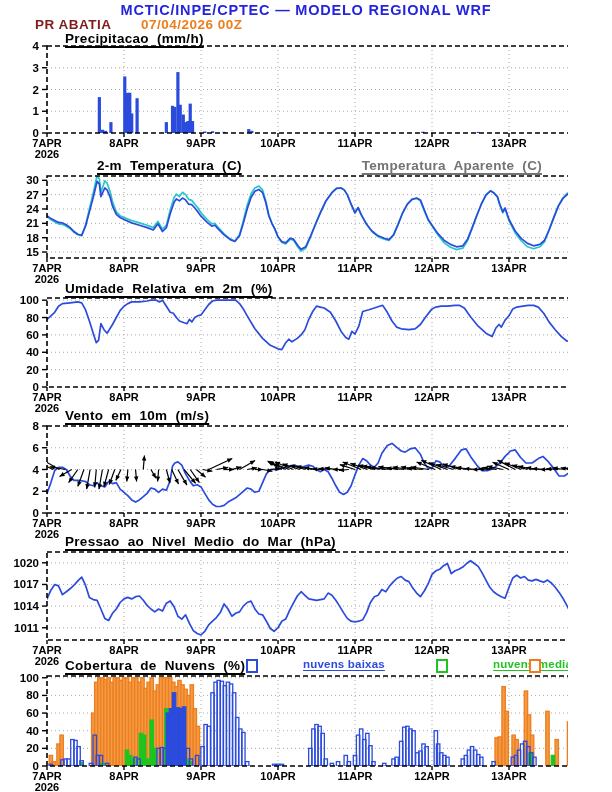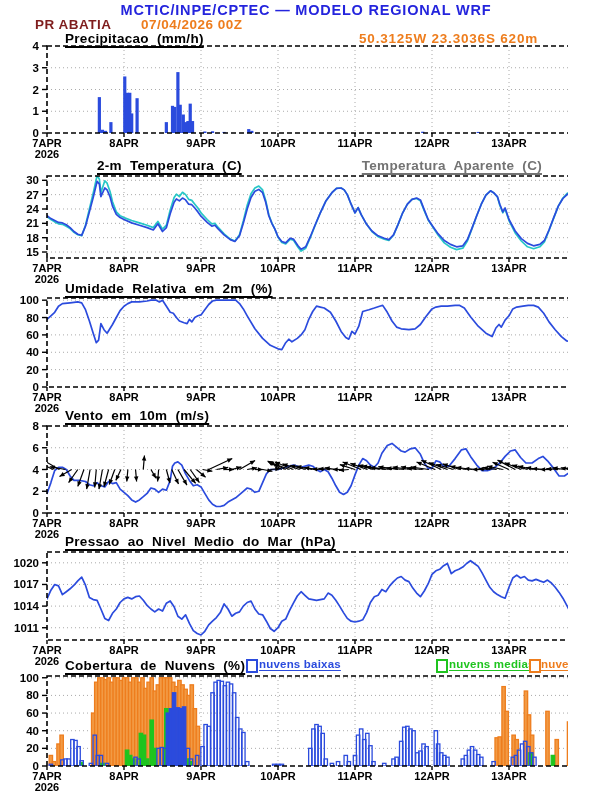--- a/index.html
+++ b/index.html
@@ -4,33 +4,32 @@
 <style>
   html,body{margin:0;padding:0;background:#ffffff}
   .page{position:relative;width:568px;height:792px;background:#fff;overflow:hidden;
         font-family:"Liberation Sans",sans-serif;font-weight:bold;text-decoration:underline;}
   .abs{position:absolute;white-space:nowrap;}
   .hdr{font-size:14.5px;letter-spacing:0.8px;width:612px;text-align:center;top:2px;left:0;}
   .sub{font-size:13.5px;letter-spacing:0.5px;}
   .ptitle{font-size:13.5px;letter-spacing:0.3px;word-spacing:4px;color:#000;
           text-decoration:underline;text-decoration-thickness:1.5px;text-underline-offset:3px;}
   .legend-label{font-size:11.5px;letter-spacing:0.2px;text-decoration:underline;
-          text-decoration-thickness:1.3px;text-underline-offset:2px;}
+          text-decoration-thickness:1.3px;text-underline-offset:2px;padding-left:44px;}
   .swatch{position:absolute;width:8px;height:10px;background:#fff;border-width:2px;border-style:solid;}
   #chart-svg{position:absolute;left:0;top:0;}
 </style>
 </head>
 <body>
 
 <div class="page">
 
   <div class="abs hdr" style="color: rgb(36, 36, 221);">MCTIC/INPE/CPTEC — MODELO REGIONAL WRF</div>
   <div class="abs sub" style="left: 35px; top: 17px; color: #7f1d1d;">PR ABATIA</div>
   <div class="abs sub" style="left: 141px; top: 17px; color: rgb(238, 125, 29);">07/04/2026 00Z</div>
-  <div class="abs sub" style="right: 30px; top: 31px; letter-spacing: 0.8px; color: rgb(238, 125, 29);">50.3125W 23.3036S 620m</div>
 
   <div class="abs ptitle" style="left:65px;top:31px;">Precipitacao (mm/h)</div>
   <div class="abs ptitle" style="left:65px;top:158px;margin-left:32px;">2-m Temperatura (C)</div>
   <div class="abs ptitle" style="right: 26px; top: 158px; color: #737373;">Temperatura Aparente (C)</div>
   <div class="abs ptitle" style="left:65px;top:281px;">Umidade Relativa em 2m (%)</div>
   <div class="abs ptitle" style="left:65px;top:408px;">Vento em 10m (m/s)</div>
   <div class="abs ptitle" style="left:65px;top:534px;">Pressao ao Nivel Medio do Mar (hPa)</div>
   <div class="abs ptitle" style="left:65px;top:658px;">Cobertura de Nuvens (%)</div>
 
   <span class="swatch" style="left: 246px; top: 659px; border-color: rgb(43, 75, 221);"></span>

